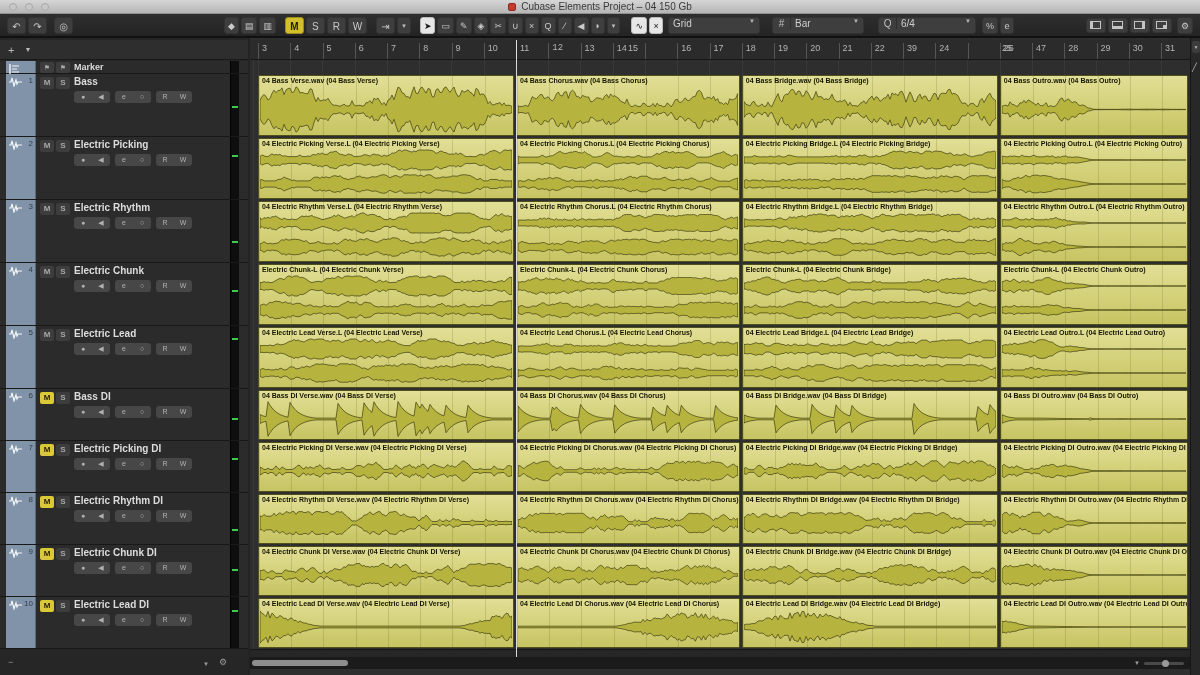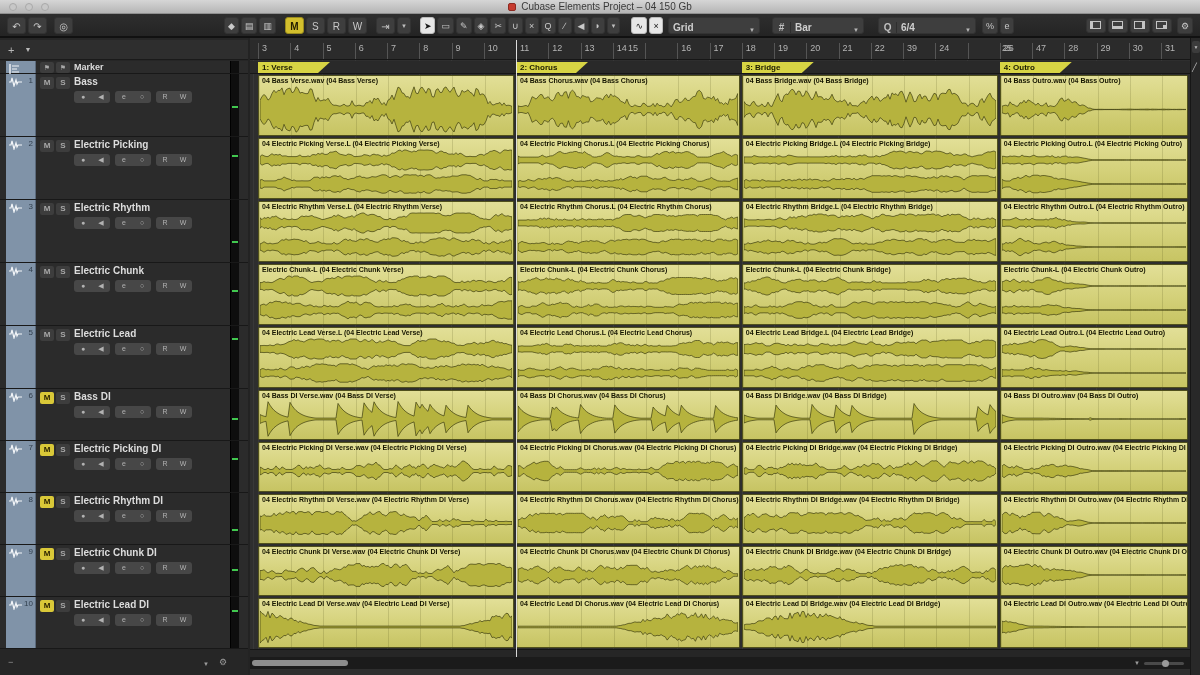--- a/index.html
+++ b/index.html
@@ -21,21 +21,21 @@
     background:linear-gradient(#2e2e2e,#242424); border-bottom:2px solid #111;
     display:flex; align-items:center; padding:0 6px; }
   .tbtn { height:17px; min-width:19px; padding:0 3px; margin:0 1px; border-radius:3px;
     background:#3e3e3e; color:#c9c9c9; font-size:10px; line-height:17px; text-align:center;
     border:1px solid #333; }
   .tbtn.small { min-width:14px; font-size:9px; }
   .tbtn.yellow { background:#d3bf2d; color:#262000; border-color:#9b8c1d; font-weight:bold; }
   .tbtn.lit { background:#e7e7e7; color:#161616; border-color:#bbb; }
   .tbtn.arrow { min-width:12px; font-size:6px; color:#bdbdbd; }
   .dd { height:17px; margin:0 2px; border-radius:3px; background:#3e3e3e; border:1px solid #333;
-    display:flex; align-items:flex-end; color:#cfcfcf; font-size:10px;font-weight:bold; }
+    display:flex; align-items:flex-start; color:#cfcfcf; font-size:10px; }
   .dd .pre { width:18px; text-align:center; border-right:1px solid #2e2e2e; font-size:10px; color:#c0c0c0; }
   .dd .lbl { padding:0 4px; flex:1; }
   .dd .car { width:14px; font-size:6px; text-align:center; color:#b5b5b5; }
   .zone { width:20px; height:15px; margin:0 1px; border-radius:3px; background:#3e3e3e;
     border:1px solid #333; display:flex; align-items:center; justify-content:center; }
   .zr { width:11px; height:8px; border:1px solid #c4c4c4; }
   .zr.l { border-left-width:3px; } .zr.b { border-bottom-width:3px; } .zr.r { border-right-width:3px; }
   .zr.s { position:relative; } .zr.s:after{ content:""; position:absolute; right:0px; bottom:0px; width:3px; height:3px; background:#c4c4c4; }
 
   
@@ -497,21 +497,21 @@
         <div class="rnum" style="left: 141px;">7</div>
         <div class="rtick" style="left: 169.25px;"></div>
         <div class="rnum" style="left: 173.25px;">8</div>
         <div class="rtick" style="left: 201.5px;"></div>
         <div class="rnum" style="left: 205.5px;">9</div>
         <div class="rtick" style="left: 233.75px;"></div>
         <div class="rnum" style="left: 237.75px;">10</div>
         <div class="rtick" style="left: 266px;"></div>
         <div class="rnum" style="left: 270px;">11</div>
         <div class="rtick" style="left: 298.25px;"></div>
-        <div class="rnum" style="left: 302.25px;">12</div>
+        <div class="rnum" style="left: 302.25px; font-family: Liberation Mono, monospace;">12</div>
         <div class="rtick" style="left: 330.5px;"></div>
         <div class="rnum" style="left: 334.5px;">13</div>
         <div class="rtick" style="left: 362.75px;"></div>
         <div class="rnum" style="left: 366.75px;">14</div>
         <div class="rtick" style="left: 395px;"></div>
         <div class="rnum" style="left: 378px;">15</div>
         <div class="rtick" style="left: 427.25px;"></div>
         <div class="rnum" style="left: 431.25px;">16</div>
         <div class="rtick" style="left: 459.5px;"></div>
         <div class="rnum" style="left: 463.5px;">17</div>
@@ -537,26 +537,20 @@
         <div class="rnum" style="left: 786px;">47</div>
         <div class="rtick" style="left: 814.25px;"></div>
         <div class="rnum" style="left: 818.25px;">28</div>
         <div class="rtick" style="left: 846.5px;"></div>
         <div class="rnum" style="left: 850.5px;">29</div>
         <div class="rtick" style="left: 878.75px;"></div>
         <div class="rnum" style="left: 882.75px;">30</div>
         <div class="rtick" style="left: 911px;"></div>
         <div class="rnum" style="left: 915px;">31</div>
       </div>
-    <div class="mlane" id="mlane">
-        <div class="flag" style="left: 8px;">1: Verse</div>
-        <div class="flag" style="left: 266px;">2: Chorus</div>
-        <div class="flag" style="left: 491.75px;">3: Bridge</div>
-        <div class="flag" style="left: 749.75px;">4: Outro</div>
-      </div>
     <div id="lanes">
         <div class="lane" style="top: 36px; height: 63px;">
           <div class="evt" style="left: 8px; width: 256px; height: 61px;">
             <div class="nm">04 Bass Verse.wav (04 Bass Verse)</div>
             <div style="padding: 0px 1px;">
               <svg width="252" height="49">
                 <path d="M0 24.5L0.0 15.4L2.0 11.4L4.0 9.5L6.0 11.3L8.0 15.1L10.0 13.4L12.0 8.4L14.0 5.2L16.0 7.7L18.0 5.4L20.0 5.5L22.0 2.9L24.0 9.7L26.0 4.9L28.0 3.6L30.0 3.1L32.0 7.7L34.0 6.7L36.0 1.8L38.0 3.4L40.0 8.1L42.0 7.3L44.0 8.2L46.0 8.7L48.0 8.5L50.0 3.8L52.0 4.3L54.0 11.5L56.0 16.6L58.0 12.5L60.0 15.9L62.0 15.5L64.0 14.8L66.0 15.3L68.0 13.2L70.0 16.6L72.0 19.4L74.0 20.3L76.0 20.2L78.0 20.8L80.0 21.2L82.0 20.4L84.0 19.1L86.0 20.8L88.0 21.1L90.0 20.4L92.0 15.7L94.0 20.0L96.0 21.1L98.0 20.3L100.0 20.3L102.0 21.0L104.0 21.0L106.0 17.7L108.0 17.7L110.0 15.5L112.0 18.4L114.0 13.2L116.0 14.6L118.0 13.1L120.0 16.6L122.0 19.6L124.0 17.5L126.0 20.5L128.0 15.2L130.0 14.0L132.0 10.0L134.0 14.7L136.0 8.3L138.0 2.1L140.0 3.2L142.0 7.8L144.0 8.5L146.0 11.9L148.0 11.6L150.0 13.4L152.0 7.1L154.0 1.8L156.0 8.1L158.0 8.7L160.0 3.7L162.0 2.0L164.0 4.9L166.0 8.2L168.0 3.5L170.0 4.2L172.0 11.5L174.0 12.1L176.0 4.9L178.0 3.7L180.0 7.4L182.0 7.4L184.0 3.0L186.0 1.9L188.0 4.9L190.0 7.3L192.0 4.5L194.0 2.0L196.0 7.9L198.0 11.6L200.0 10.6L202.0 5.3L204.0 7.2L206.0 6.3L208.0 4.8L210.0 7.3L212.0 8.3L214.0 11.3L216.0 3.4L218.0 4.6L220.0 10.0L222.0 8.8L224.0 9.5L226.0 13.0L228.0 18.7L230.0 16.4L232.0 19.7L234.0 19.9L236.0 18.7L238.0 18.5L240.0 17.5L242.0 20.4L244.0 17.9L246.0 20.7L248.0 20.2L250.0 20.5L252.0 21.4L252.0 27.6L250.0 28.5L248.0 28.8L246.0 28.3L244.0 31.1L242.0 28.6L240.0 31.5L238.0 30.5L236.0 30.3L234.0 29.1L232.0 29.3L230.0 32.6L228.0 30.3L226.0 36.0L224.0 39.5L222.0 40.2L220.0 39.0L218.0 44.4L216.0 45.6L214.0 37.7L212.0 40.7L210.0 41.7L208.0 44.2L206.0 42.7L204.0 41.8L202.0 43.7L200.0 38.4L198.0 37.4L196.0 41.1L194.0 47.0L192.0 44.5L190.0 41.7L188.0 44.1L186.0 47.1L184.0 46.0L182.0 41.6L180.0 41.6L178.0 45.3L176.0 44.1L174.0 36.9L172.0 37.5L170.0 44.8L168.0 45.5L166.0 40.8L164.0 44.1L162.0 47.0L160.0 45.3L158.0 40.3L156.0 40.9L154.0 47.2L152.0 41.9L150.0 35.6L148.0 37.4L146.0 37.1L144.0 40.5L142.0 41.2L140.0 45.8L138.0 46.9L136.0 40.7L134.0 34.3L132.0 39.0L130.0 35.0L128.0 33.8L126.0 28.5L124.0 31.5L122.0 29.4L120.0 32.4L118.0 35.9L116.0 34.4L114.0 35.8L112.0 30.6L110.0 33.5L108.0 31.3L106.0 31.3L104.0 28.0L102.0 28.0L100.0 28.7L98.0 28.7L96.0 27.9L94.0 29.0L92.0 33.3L90.0 28.6L88.0 27.9L86.0 28.2L84.0 29.9L82.0 28.6L80.0 27.8L78.0 28.2L76.0 28.8L74.0 28.7L72.0 29.6L70.0 32.4L68.0 35.8L66.0 33.7L64.0 34.2L62.0 33.5L60.0 33.1L58.0 36.5L56.0 32.4L54.0 37.5L52.0 44.7L50.0 45.2L48.0 40.5L46.0 40.3L44.0 40.8L42.0 41.7L40.0 40.9L38.0 45.6L36.0 47.2L34.0 42.3L32.0 41.3L30.0 45.9L28.0 45.4L26.0 44.1L24.0 39.3L22.0 46.1L20.0 43.5L18.0 43.6L16.0 41.3L14.0 43.8L12.0 40.6L10.0 35.6L8.0 33.9L6.0 37.7L4.0 39.5L2.0 37.6L0.0 33.6Z" fill="#b6b33e" stroke="#3e3e10" stroke-width="0.7"></path>
               </svg>
             </div>
           </div>

